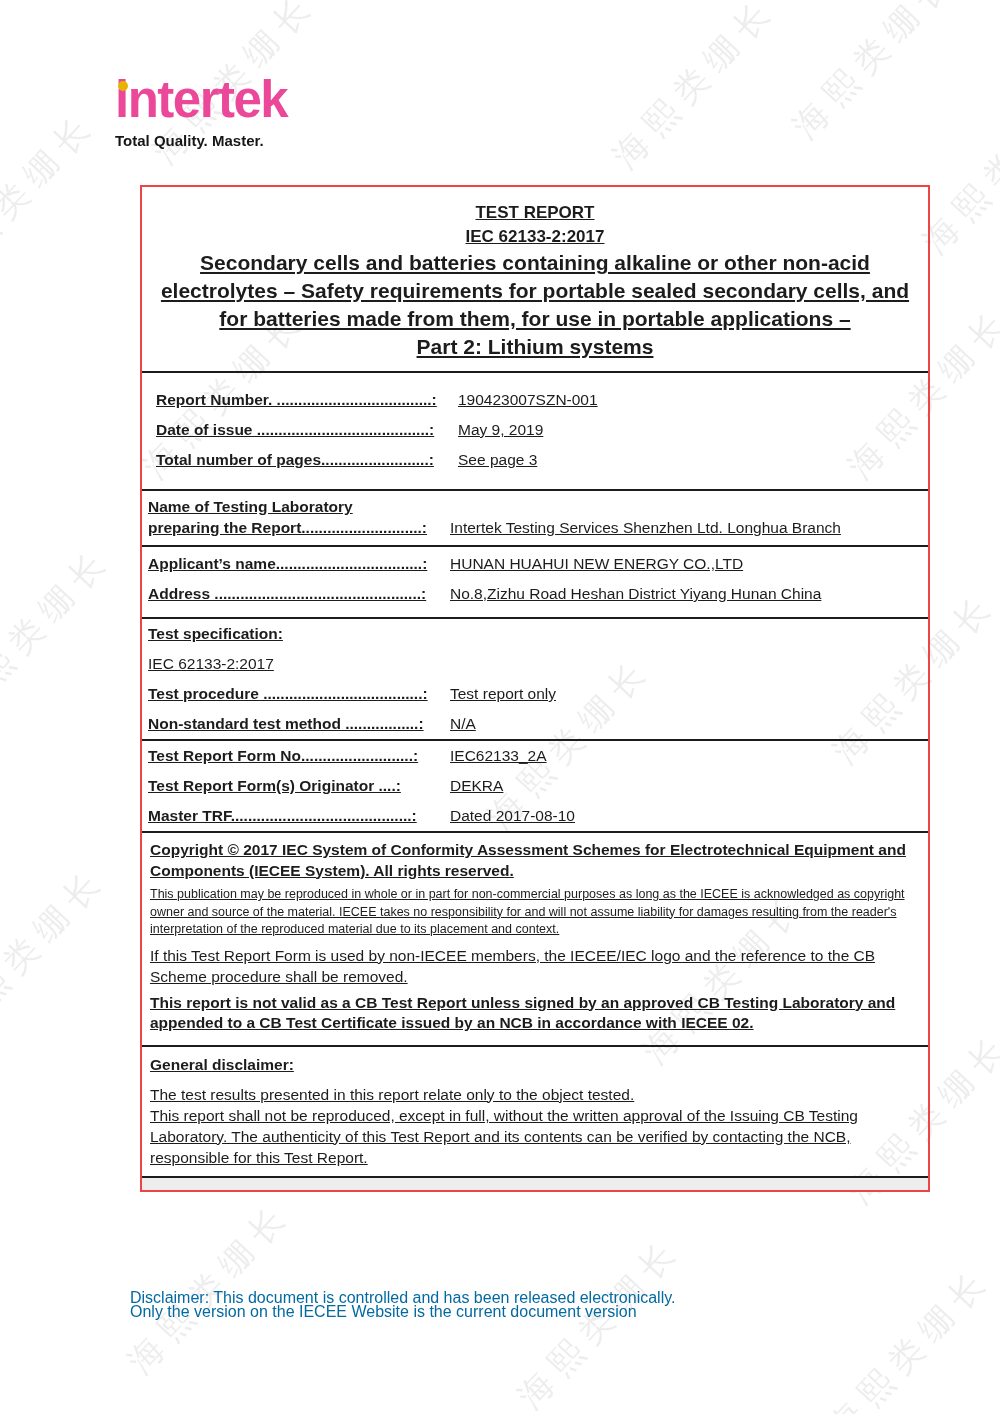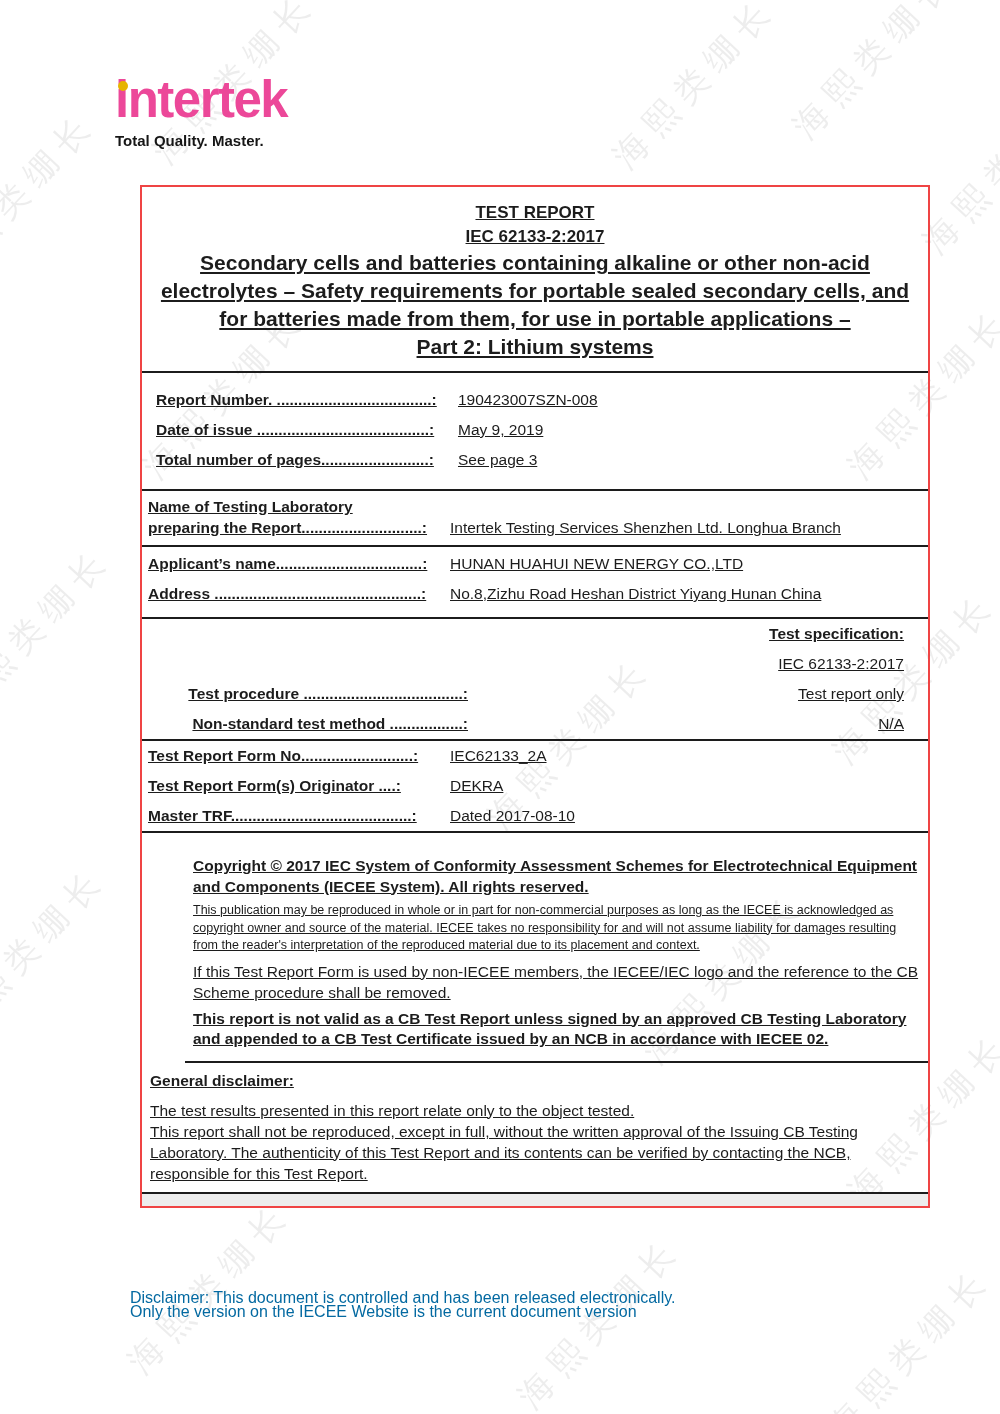--- a/index.html
+++ b/index.html
@@ -89,25 +89,25 @@
     white-space:nowrap;
     overflow:hidden;
   }
   .val{flex:1;}
   .sec-ids{padding:12px 14px 14px;}
   .sec-lab{padding:5px 6px 7px;}
   .lbl-2line{width:302px;flex:none;font-weight:700;}
   .lbl-2line div{line-height:21px;white-space:nowrap;overflow:hidden;}
   .val-bottom{flex:1;align-self:flex-end;line-height:21px;font-size:15.5px;}
   .sec-applicant{padding:2px 6px 8px;}
-  .sec-spec{padding:0 24px;text-align:right;}
+  .sec-spec{padding:0 6px;}
   .row-heading{font-weight:700;font-size:15.5px;line-height:30px;}
   .sec-trf{padding:0 6px;}
 
-  .sec-copy{padding:23px 8px 6px;font-size:15.5px;margin-left:43px;}
+  .sec-copy{padding:7px 8px 6px;font-size:15.5px;}
   .copy-bold{font-weight:700;line-height:20.5px;margin:0 0 5px;}
   .copy-fine{font-size:12.5px;line-height:17.5px;margin:0 0 6px;}
   .copy-normal{line-height:21px;margin:0 0 6px;}
   .sec-disc{padding:7px 8px 8px;font-size:15.5px;}
   .disc-heading{font-weight:700;line-height:21px;margin:0 0 9px;}
   .disc-p{line-height:21px;margin:0;}
   .sec-gray{height:12px;background:#ededed;padding:0;border-bottom:none;}
 
   
   .footer{
@@ -152,21 +152,21 @@
     <section class="sec sec-title">
       <div class="t1">TEST REPORT</div>
       <div class="t1">IEC 62133-2:2017</div>
       <div class="t2">Secondary cells and batteries containing alkaline or other non-acid electrolytes – Safety requirements for portable sealed secondary cells, and for batteries made from them, for use in portable applications –</div>
       <div class="t2">Part 2: Lithium systems</div>
     </section>
 
     <section class="sec sec-ids">
       <div class="row">
         <span class="lbl">Report Number. ....................................:</span>
-        <span class="val">190423007SZN-008</span>
+        <span class="val">190423007SZN-001</span>
       </div>
       <div class="row">
         <span class="lbl">Date of issue ........................................:</span>
         <span class="val">May 9, 2019</span>
       </div>
       <div class="row">
         <span class="lbl">Total number of pages.........................:</span>
         <span class="val">See page 3</span>
       </div>
     </section>

